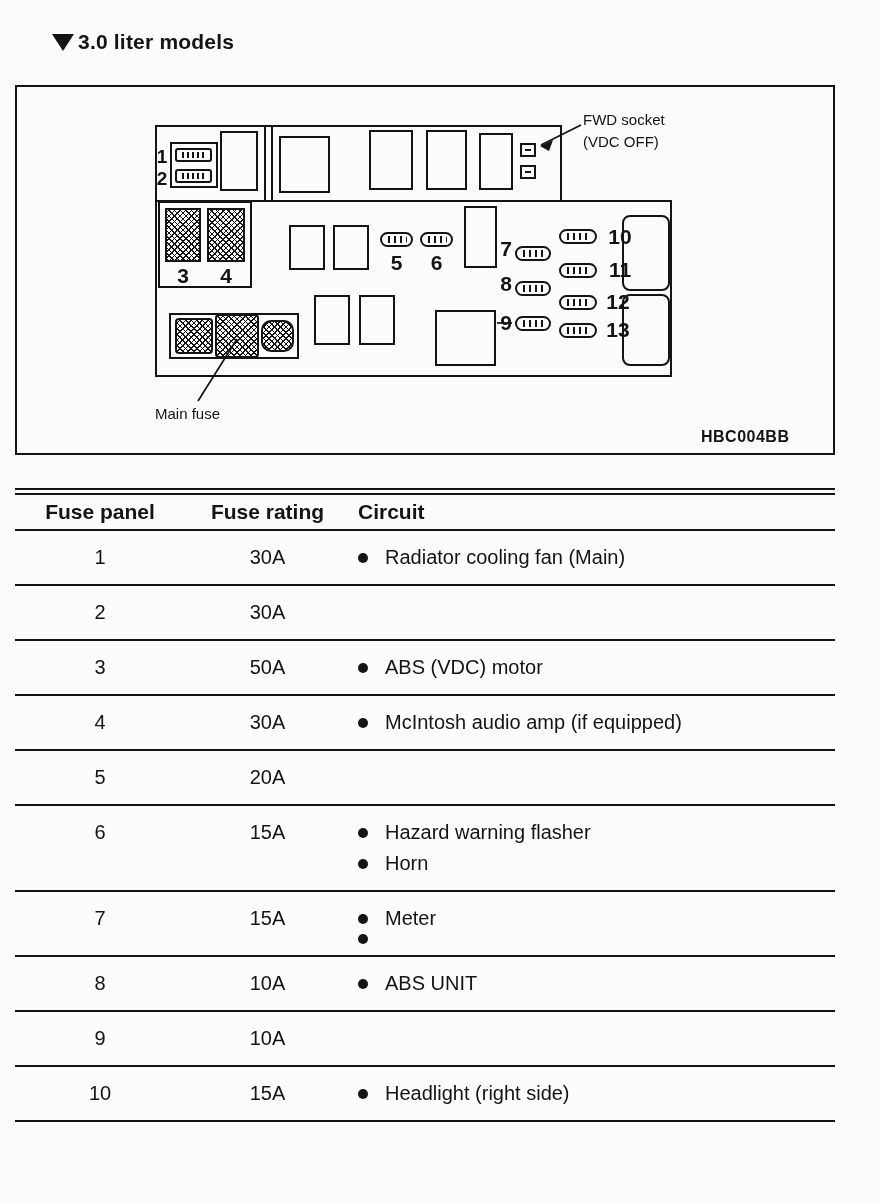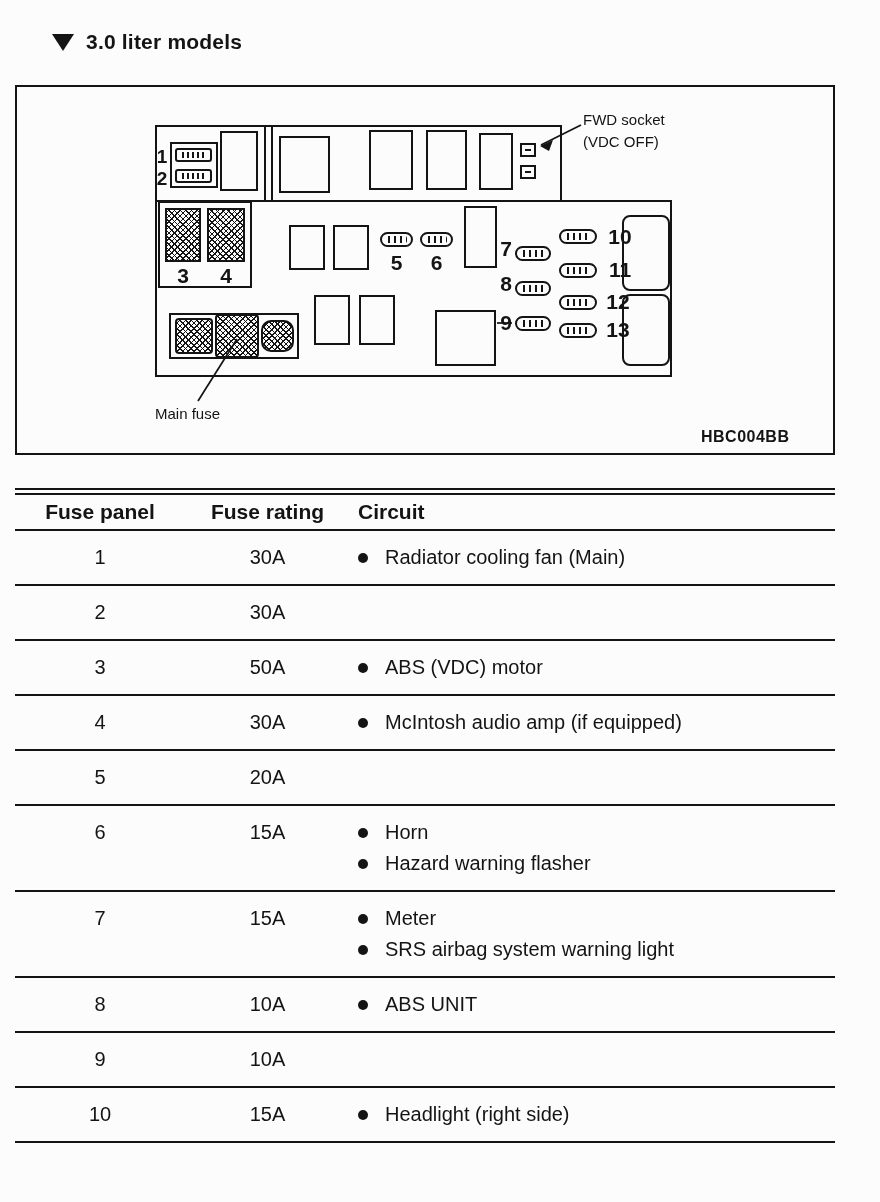--- a/index.html
+++ b/index.html
@@ -6,21 +6,21 @@
   html,body { width:880px; height:1202px; }
   body {
     background:#fcfcfc;
     color:#141414;
     font-family:"Liberation Sans", sans-serif;
     position:relative;
     overflow:hidden;
   }
 
   
-  .heading { position:absolute; left:52px; top:30px; display:flex; align-items:center; gap:12px;
+  .heading { position:absolute; left:52px; top:30px; display:flex; align-items:center; gap:4px;
              font-size:21px; font-weight:bold; letter-spacing:.2px; }
   .tri { width:0; height:0; border-left:11px solid transparent; border-right:11px solid transparent;
          border-top:17px solid #141414; }
 
   
   .dbox { position:absolute; left:15px; top:85px; width:820px; height:370px; border:2px solid #141414; }
   .dbox .rect { position:absolute; border:2px solid #141414; }
   .rrect { border-radius:8px; }
   .vdiv { position:absolute; width:9px; border-left:2px solid #141414; border-right:2px solid #141414; }
   .hatch { position:absolute; border:2px solid #141414;
@@ -192,40 +192,39 @@
     <div class="cc">5</div>
     <div class="cc">20A</div>
   </div>
 
   <div class="trow">
     <div class="cc">6</div>
     <div class="cc">15A</div>
     <div>
       <div class="cline">
           <span class="bullet"></span>
+          <span>Hazard warning flasher</span>
+        </div>
+      <div class="cline">
+          <span class="bullet"></span>
           <span>Horn</span>
-        </div>
-      <div class="cline">
-          <span class="bullet"></span>
-          <span>Hazard warning flasher</span>
         </div>
     </div>
   </div>
 
   <div class="trow">
     <div class="cc">7</div>
     <div class="cc">15A</div>
     <div>
       <div class="cline">
           <span class="bullet"></span>
           <span>Meter</span>
         </div>
       <div class="cline">
           <span class="bullet"></span>
-          <span>SRS airbag system warning light</span>
         </div>
     </div>
   </div>
 
   <div class="trow">
     <div class="cc">8</div>
     <div class="cc">10A</div>
     <div>
       <div class="cline">
           <span class="bullet"></span>

